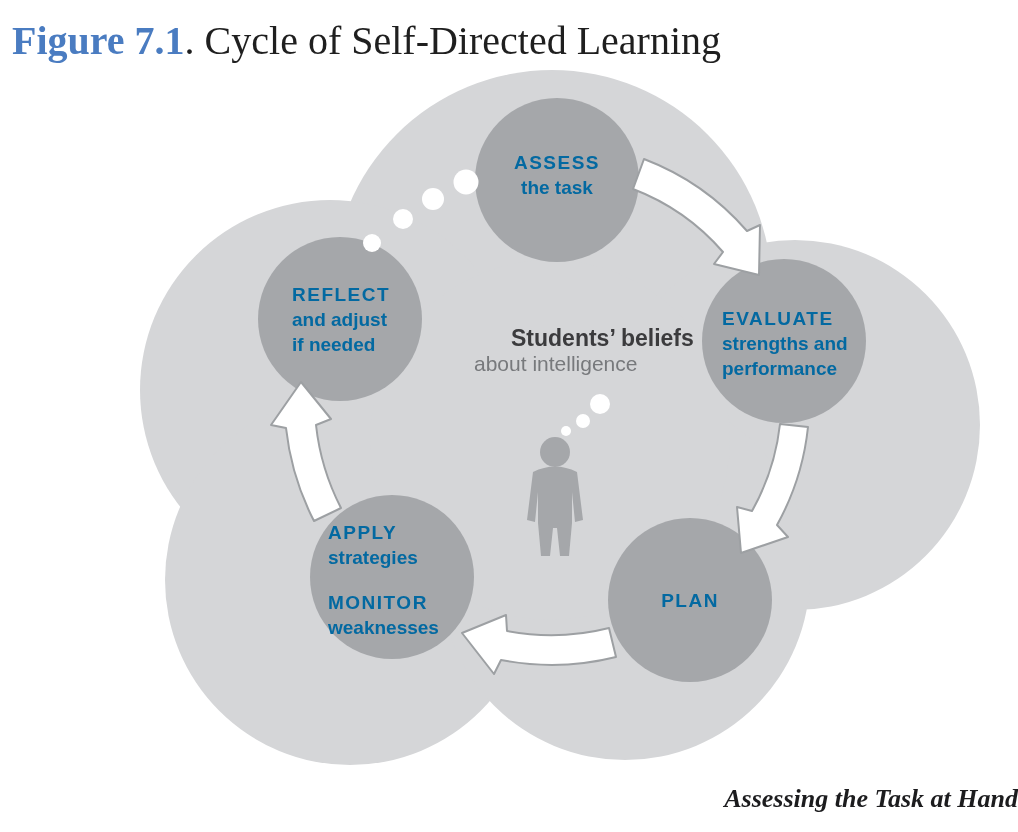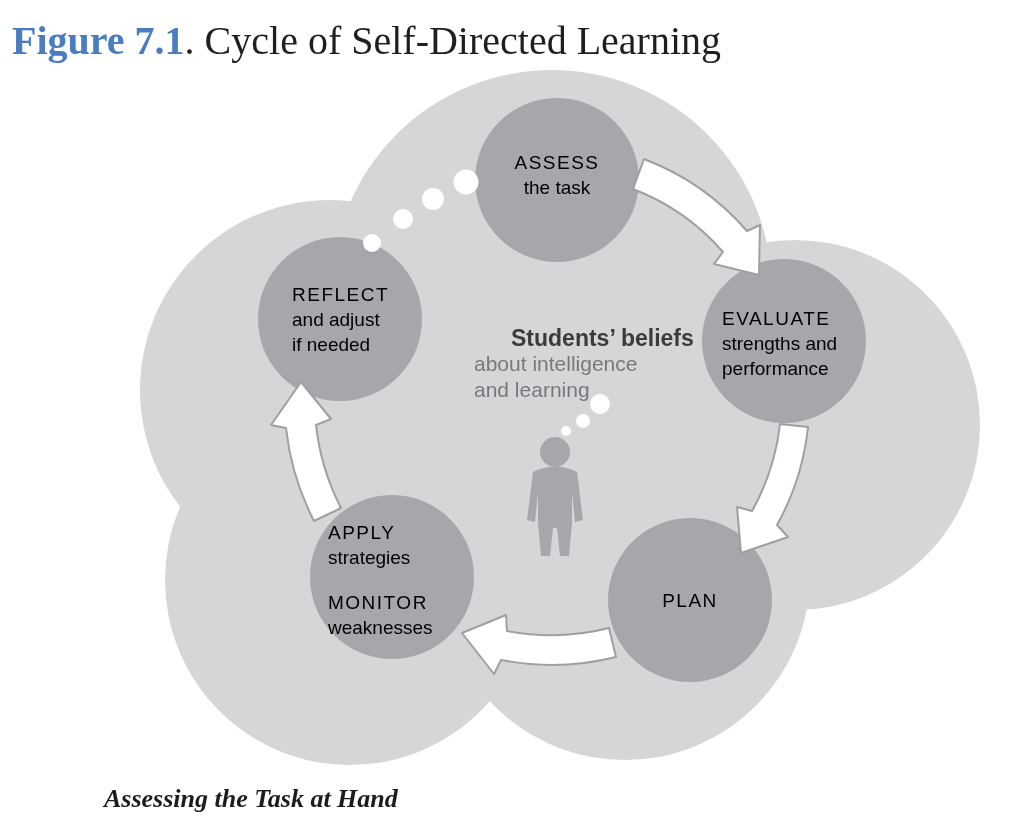--- a/index.html
+++ b/index.html
@@ -10,30 +10,30 @@
              font-family:"Liberation Serif",serif;font-size:40px;line-height:36px;color:#1f1f1f;margin-top:15px;}
   .fig-title .fig-label{color:#4a7cc1;font-weight:700;}
   
   #art{position:absolute;left:0;top:0;width:1018px;height:832px;}
   .cloud{fill:#d5d6d8;}
   .arrow{fill:#ffffff;stroke:#9da0a3;stroke-width:2;stroke-linejoin:round;}
   .node{fill:#a5a7aa;}
   .dot{fill:#ffffff;}
   .person{fill:#a5a7aa;}
   
-  .node-label{position:absolute;color:#000000;font-size:19px;font-weight:400;line-height:25px;}
+  .node-label{position:absolute;color:#0369a1;font-size:19px;font-weight:700;line-height:25px;}
   .node-label .hd{letter-spacing:1.5px;}
   .node-label .hd2{letter-spacing:1.5px;display:block;margin-top:20px;}
   .node-label.centered{text-align:center;width:160px;}
   .plan-hd{letter-spacing:3px;}
   
   .center-text{position:absolute;left:474px;top:325px;font-size:21px;line-height:26px;color:#77797c;}
   .center-text .b{font-size:23px;font-weight:700;color:#3b3b3d;margin-left:37px;}
   
-  .caption{position:absolute;left:0;top:784px;width:1018px;text-align:left;padding-left:104px;
+  .caption{position:absolute;left:0;top:784px;width:1018px;text-align:right;padding-left:104px;
            box-sizing:border-box;font-family:"Liberation Serif",serif;font-style:italic;
            font-weight:700;font-size:26px;color:#1c1c1e;}
 </style>
 </head>
 <body>
 
 <div id="page">
 
   <div class="fig-title"><span class="fig-label">Figure 7.1</span><span>. Cycle of Self-Directed Learning</span></div>
 
@@ -106,18 +106,17 @@
 
   <div class="node-label" style="left:279px;top:282px;margin-left:13px;">
     <div class="hd">REFLECT</div>
     <div>and adjust</div>
     <div>if needed</div>
   </div>
 
   <div class="center-text">
     <div class="b">Students’ beliefs</div>
     <div>about intelligence</div>
-    <div>and learning</div>
   </div>
 
   <div class="caption">Assessing the Task at Hand</div>
 
 </div>
 
 </body></html>

